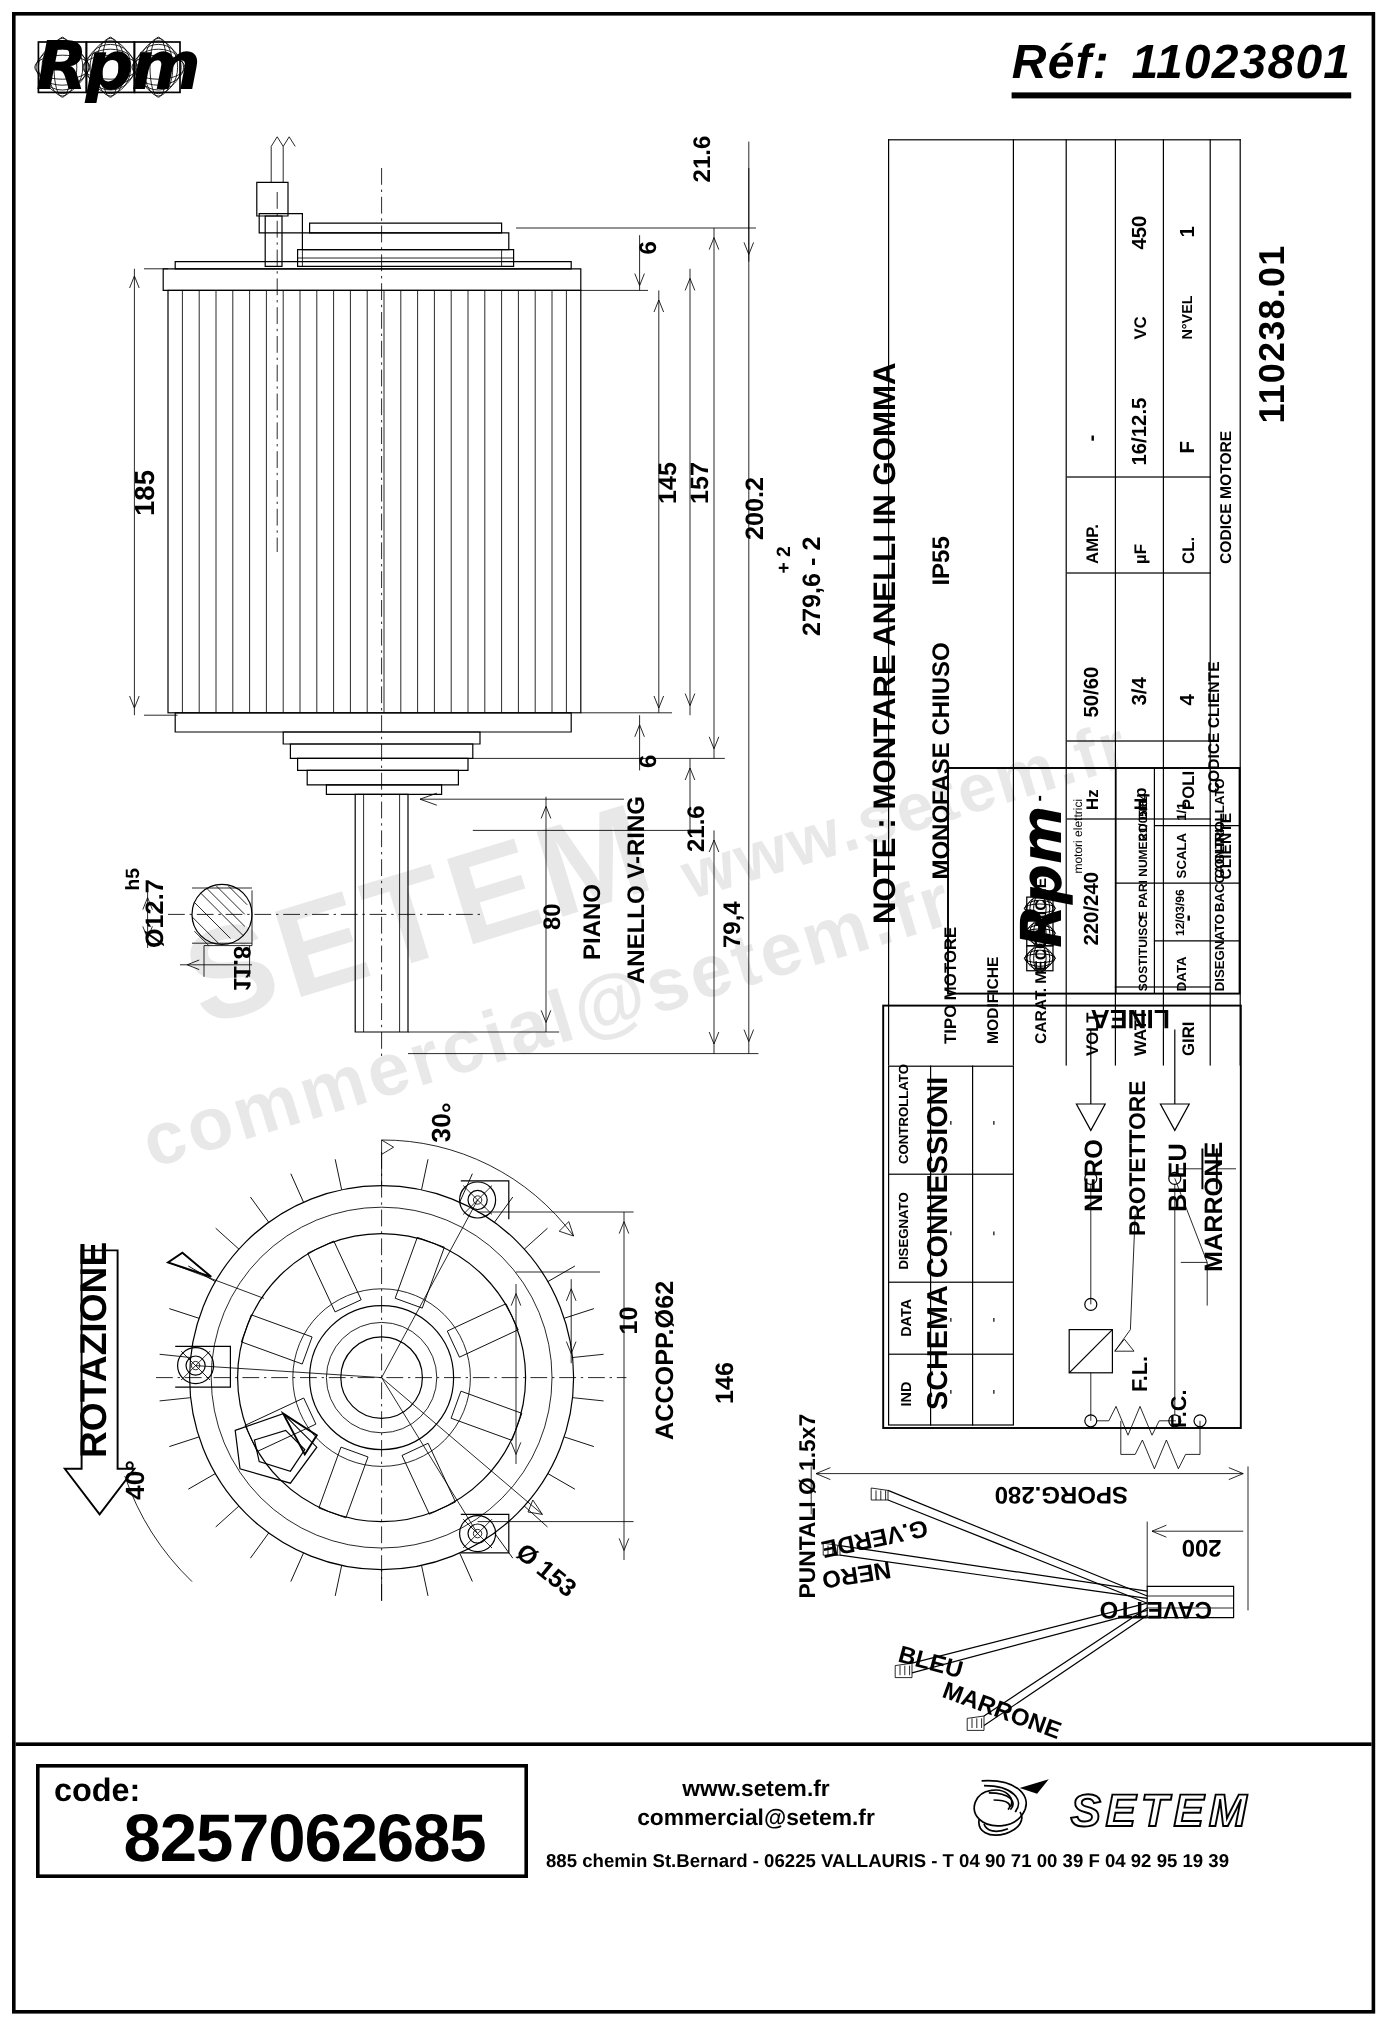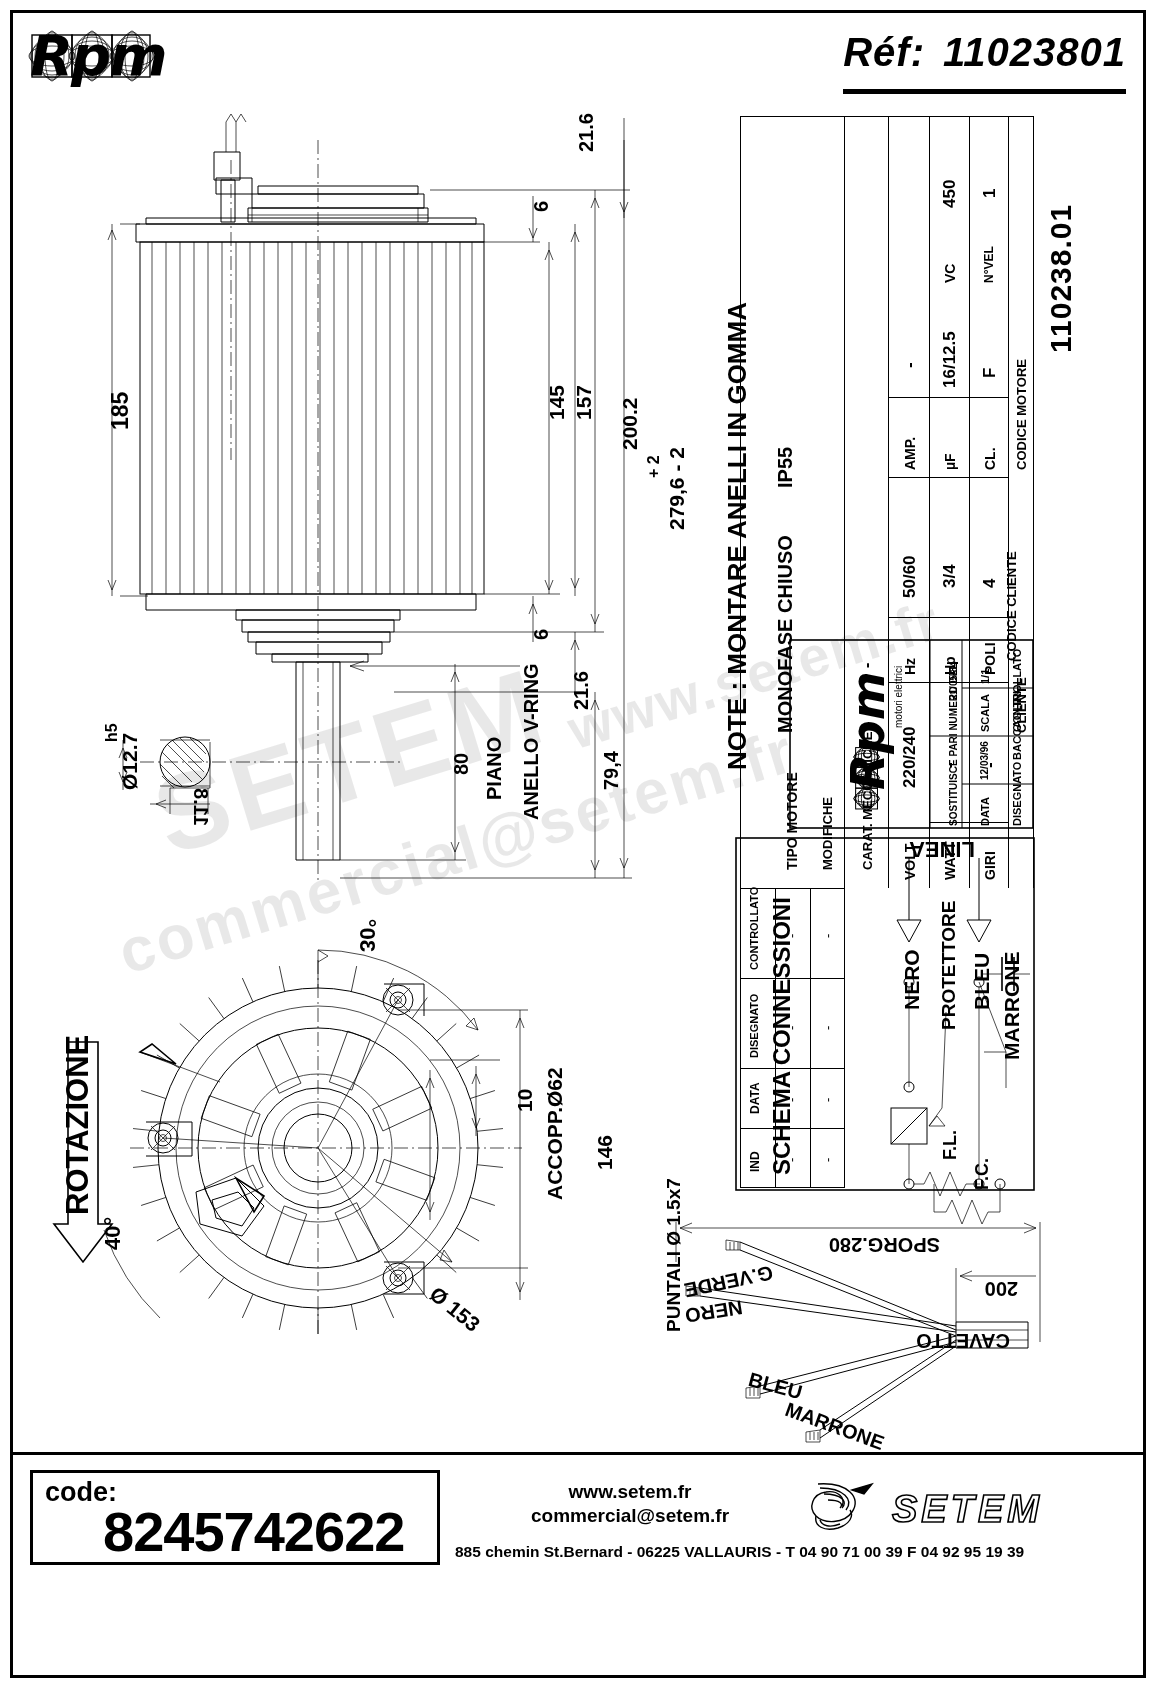--- a/index.html
+++ b/index.html
@@ -4,21 +4,21 @@
 <style>
   html,body{margin:0;padding:0;background:#fff;}
   body{width:1158px;height:1690px;position:relative;font-family:"Liberation Sans",sans-serif;color:#000;overflow:hidden;}
   .page{position:absolute;left:0;top:0;width:1158px;height:1690px;}
   .frame{position:absolute;left:10px;top:10px;width:1136px;height:1668px;border:3px solid #000;box-sizing:border-box;}
 
   
   .logo-wrap{position:absolute;left:30px;top:28px;display:flex;align-items:center;gap:6px;}
   .coil-logo{display:block;}
   .logo-text{font-family:"DejaVu Sans",sans-serif;font-weight:bold;font-style:italic;font-size:56px;line-height:56px;letter-spacing:-2px;}
-  .ref{position:absolute;right:32px;top:30px;font-weight:bold;font-style:italic;font-size:40px;letter-spacing:1px;border-bottom:5px solid #000;padding-bottom:14px;font-family:"Liberation Sans",sans-serif;}
+  .ref{position:absolute;right:32px;top:30px;font-weight:bold;font-style:italic;font-size:40px;letter-spacing:1px;border-bottom:5px solid #000;padding-bottom:2px;font-family:"Liberation Sans",sans-serif;}
   .ref .lbl{margin-right:18px;}
 
   
   .t{position:absolute;font-family:"Liberation Sans",sans-serif;font-weight:bold;white-space:nowrap;}
   .r90{transform:rotate(-90deg);transform-origin:0 0;}
 
   svg{position:absolute;left:0;top:0;overflow:visible;}
   svg.dwg{width:1158px;height:1690px;}
   .ln{stroke:#000;fill:none;stroke-width:1;}
   .ln2{stroke:#000;fill:none;stroke-width:1.6;}
@@ -642,21 +642,21 @@
     <div class="t" style="left:277px;top:92px;transform:rotate(-90deg);transform-origin:0 0;font-size:11px;position:absolute;">CONTROLLATO</div>
   </div>
 
   <div class="wm wm1">SETEM</div>
   <div class="wm wm2">commercial@setem.fr</div>
   <div class="wm wm3">www.setem.fr</div>
 
   <div class="footer-sep"></div>
   <div class="codebox">
     <span class="codelabel">code:</span>
-    <span class="codeval">8245742622</span>
+    <span class="codeval">8257062685</span>
   </div>
   <div class="setem-web">
     <div>www.setem.fr</div>
     <div>commercial@setem.fr</div>
   </div>
   <div class="setem-addr">885 chemin St.Bernard  -  06225 VALLAURIS  -  T 04 90 71 00 39   F 04 92 95 19 39</div>
   <div class="setem-logo">
     <svg width="310" height="58" viewBox="0 0 310 58">
       <g stroke="#000" fill="none" stroke-width="1.4">
         <path d="M18 6 C48 4 62 20 52 34 C44 46 24 46 16 38 C8 30 12 16 26 14 C38 12 46 20 42 28"></path>

